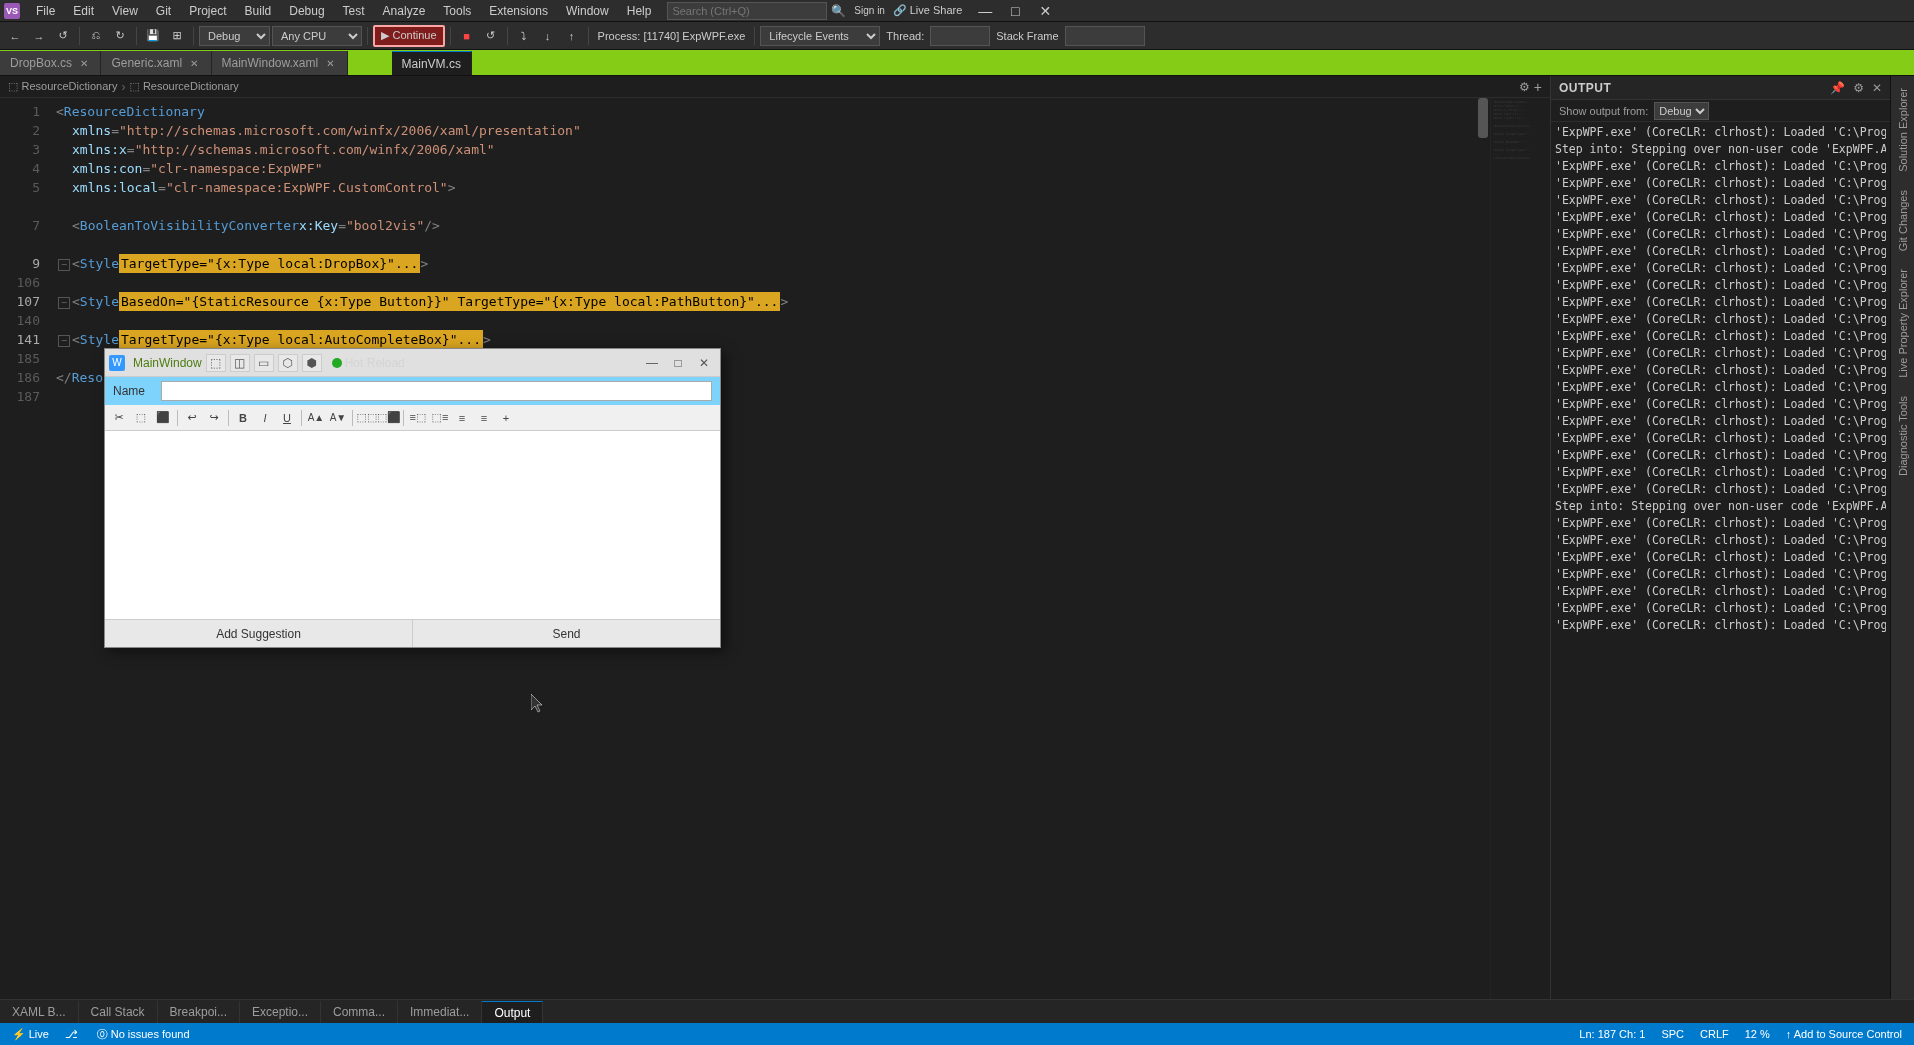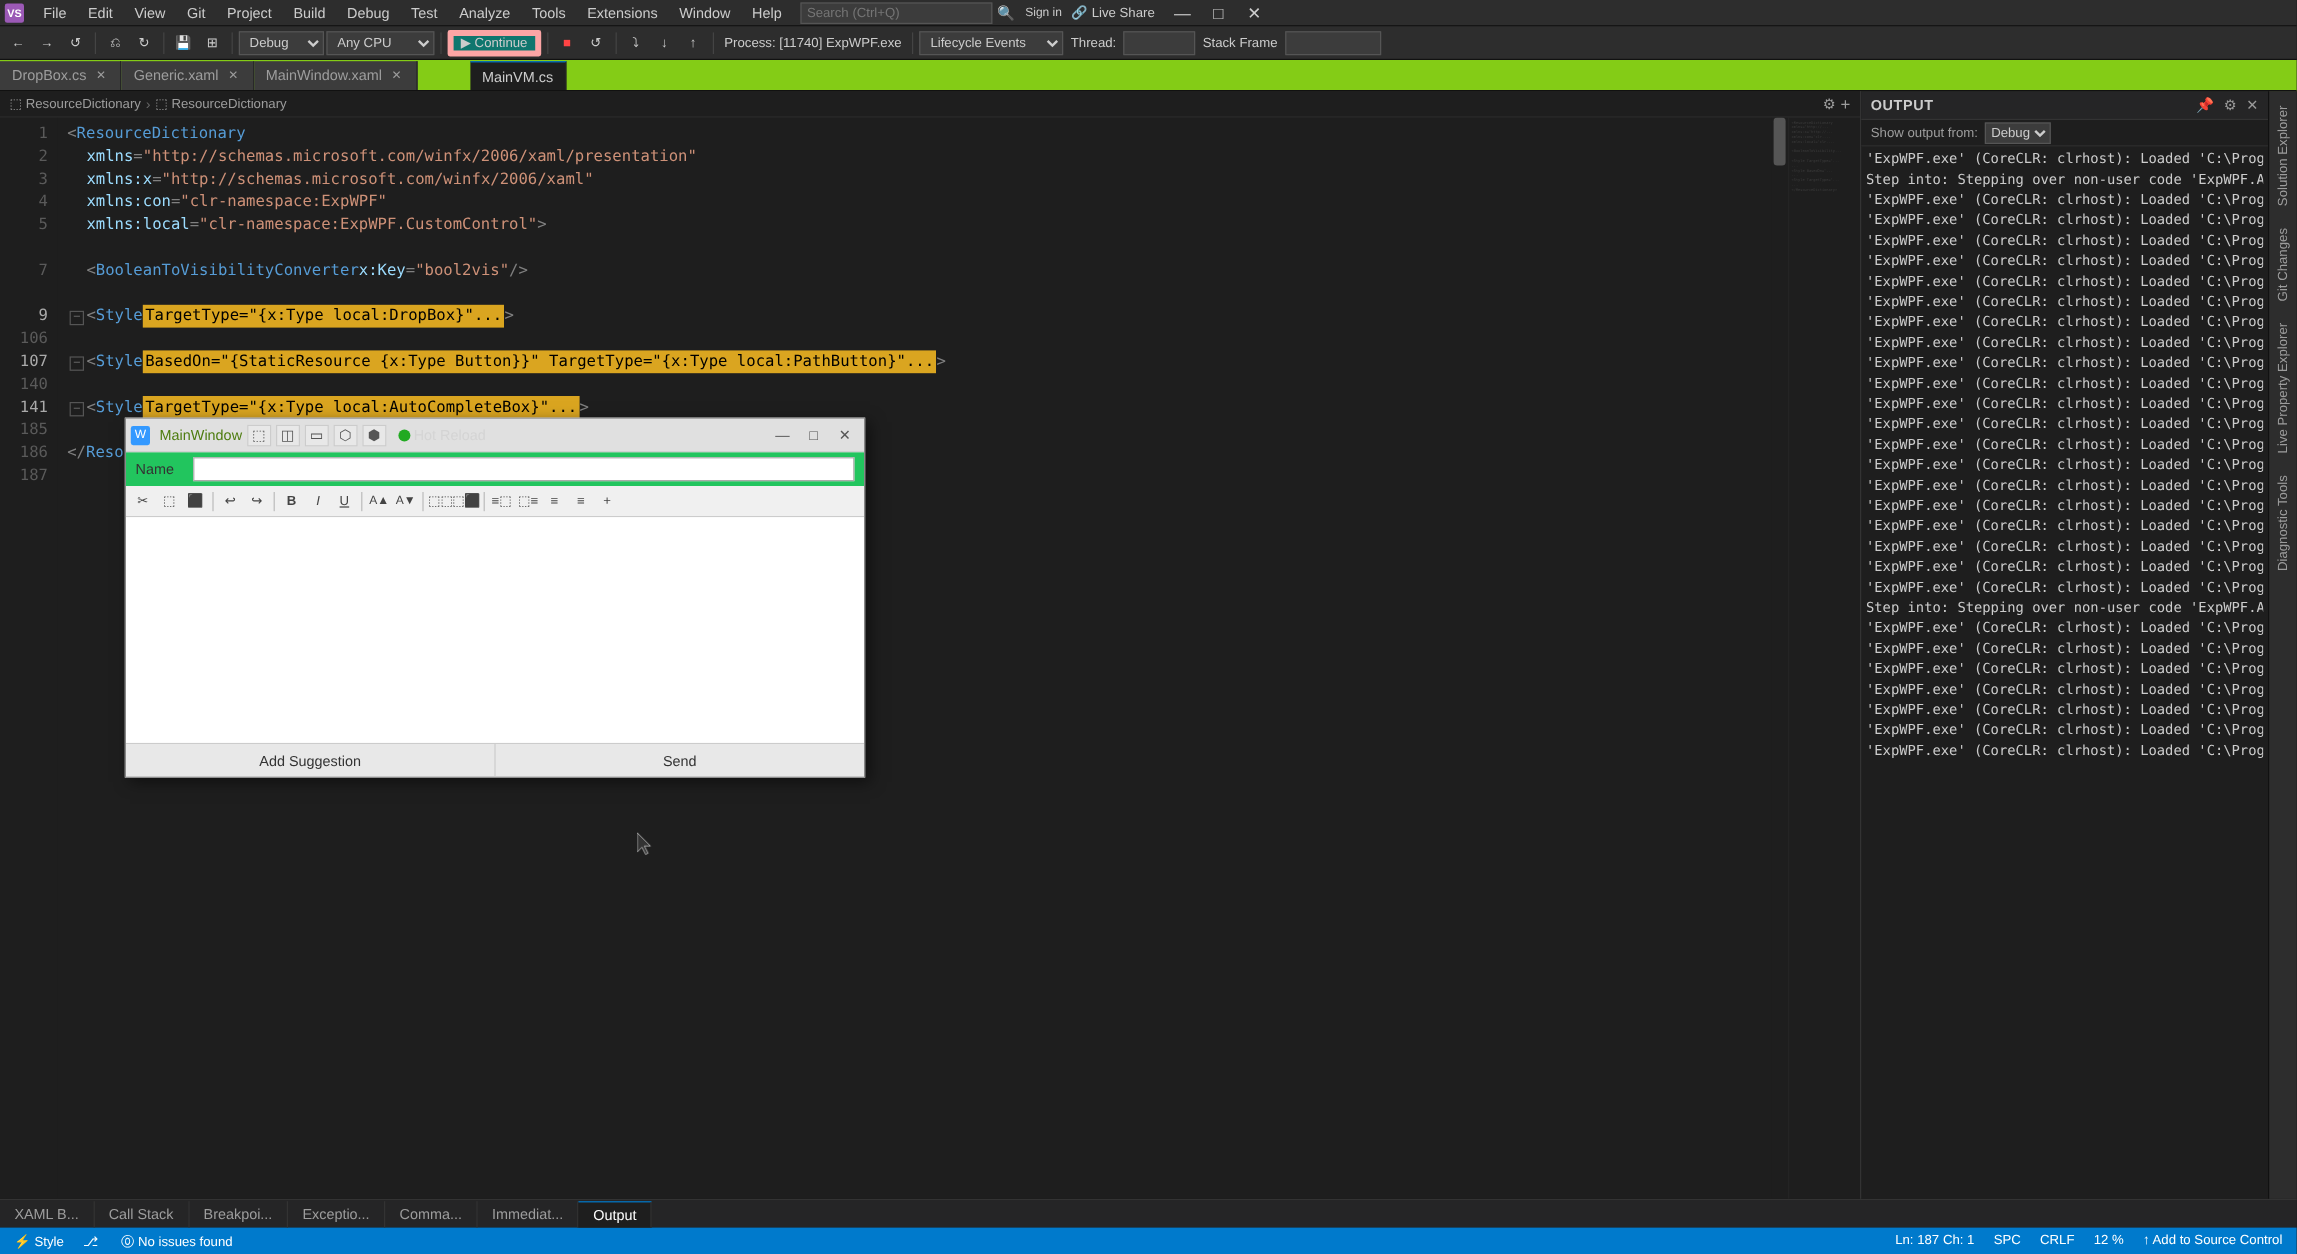--- a/index.html
+++ b/index.html
@@ -402,21 +402,21 @@
       cursor: pointer;
     }
 
     
     #fw-name-row {
       height: 28px;
       display: flex;
       align-items: center;
       padding: 0 8px;
       gap: 8px;
-      background: #22c55e;
+      background: #7dd3fc;
     }
     #fw-name-label {
       font-size: 12px;
       color: #333;
       min-width: 40px;
     }
     #fw-name-input {
       flex: 1;
       height: 20px;
       border: 1px solid #aaa;
@@ -568,21 +568,21 @@
   <select class="toolbar-select">
     <option>Debug</option>
     <option>Release</option>
   </select>
   <select class="toolbar-select" style="width:90px;">
     <option>Any CPU</option>
     <option>x64</option>
     <option>x86</option>
   </select>
   <div class="toolbar-separator"></div>
-  <div class="toolbar-btn" style="width:auto;padding:0 6px;background:#0f766e;border:5px solid #fca5a5;">▶ Continue</div>
+  <div class="toolbar-btn" style="width:auto;padding:0 6px;background:#7f1d1d;border:2px solid #fca5a5;">▶ Continue</div>
   <div class="toolbar-separator"></div>
   <div class="toolbar-btn" style="color:#f44;">■</div>
   <div class="toolbar-btn">↺</div>
   <div class="toolbar-separator"></div>
   <div class="toolbar-btn">⤵</div>
   <div class="toolbar-btn">↓</div>
   <div class="toolbar-btn">↑</div>
   <div class="toolbar-separator"></div>
   <div class="toolbar-text">Process: [11740] ExpWPF.exe</div>
   <div class="toolbar-separator"></div>
@@ -801,21 +801,21 @@
   <div class="bottom-tab">Call Stack</div>
   <div class="bottom-tab">Breakpoi...</div>
   <div class="bottom-tab">Exceptio...</div>
   <div class="bottom-tab">Comma...</div>
   <div class="bottom-tab">Immediat...</div>
   <div class="bottom-tab active">Output</div>
 </div>
 
 <div id="status-bar">
   <div class="status-item">
-    <span>⚡ Style</span>
+    <span>⚡ Live</span>
   </div>
   <div class="status-item">
     <span>⎇</span>
     <span></span>
   </div>
   <div class="status-item">
     <span>⓪ No issues found</span>
   </div>
   <div class="status-spacer"></div>
   <div class="status-item">

